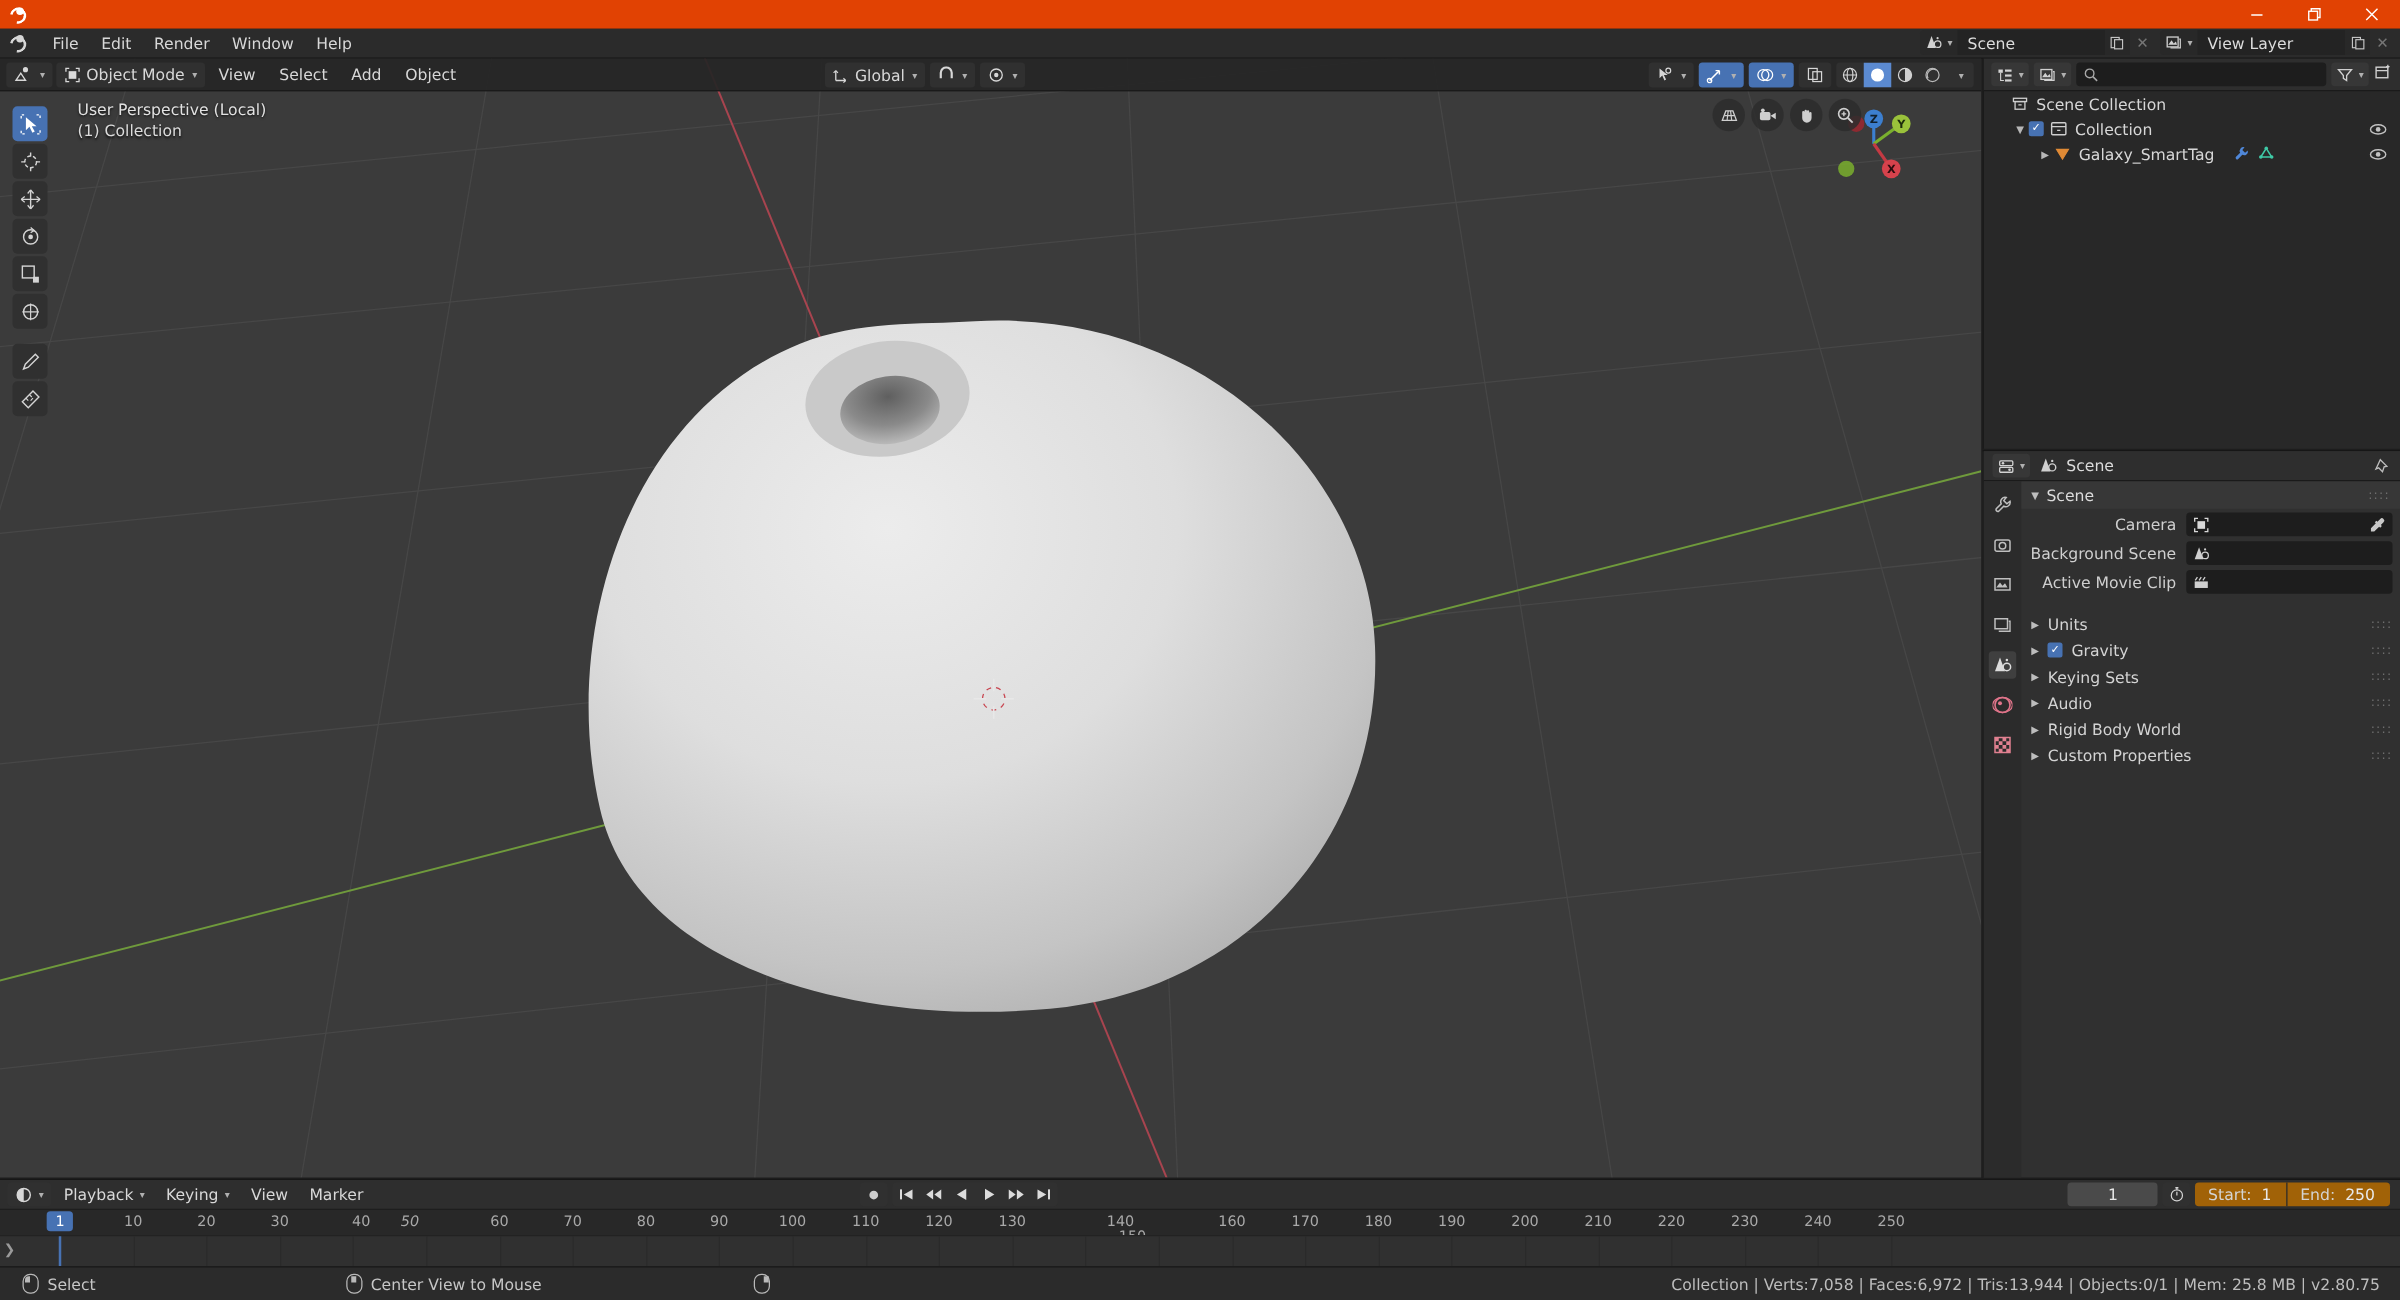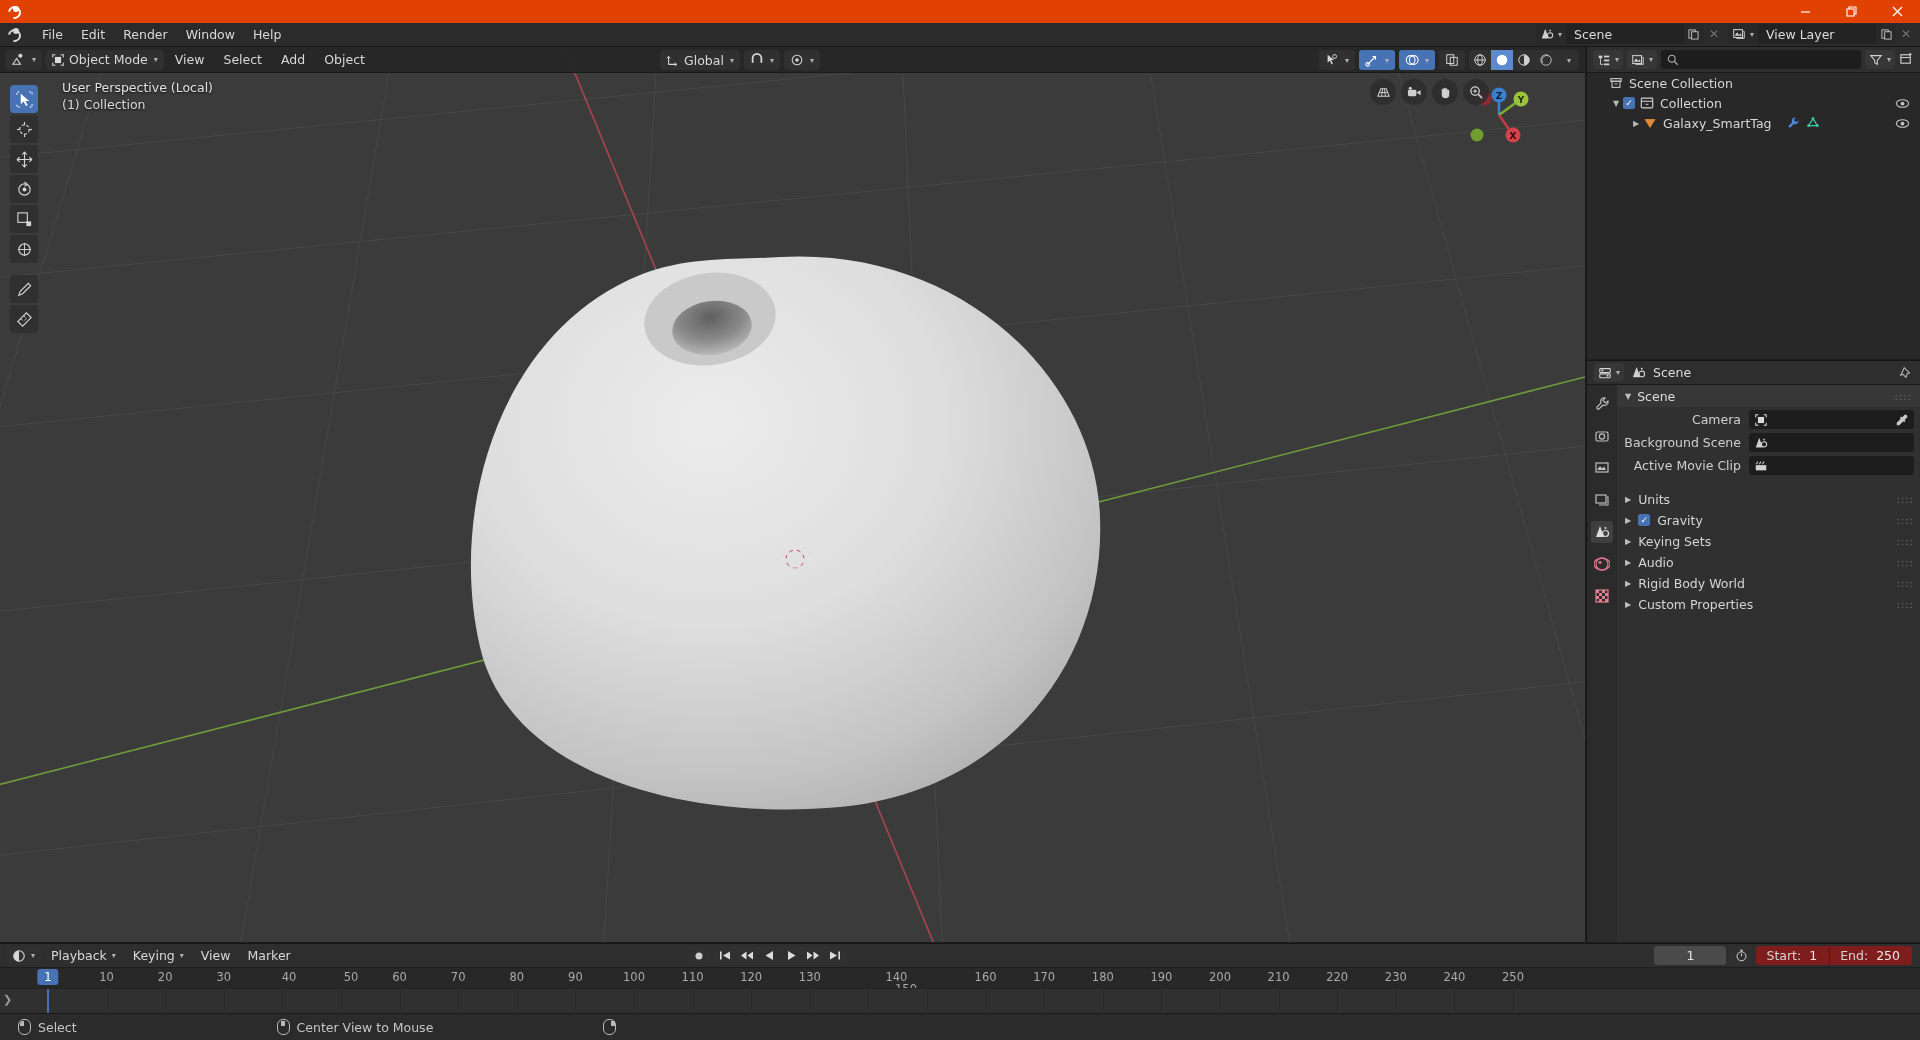--- a/index.html
+++ b/index.html
@@ -194,21 +194,21 @@
   .tl-pill{ display:flex; align-items:center; background:#303030; border-radius:3px; height:19px; padding:0 6px;
             font-size:12.5px; color:#d8d8d8; gap:3px;}
   .tl-playback{ position:absolute; left:688px; top:2px; display:flex; align-items:center; gap:4px;}
   .tl-rec{ width:22px; height:19px; background:#303030; border-radius:3px; display:flex;
            align-items:center; justify-content:center;}
   .tl-transport{ display:flex; background:#303030; border-radius:3px; overflow:hidden; height:19px; }
   .tl-transport div{ width:22px; height:19px; display:flex; align-items:center; justify-content:center; color:#dcdcdc; font-size:10px;}
   .tl-right{ position:absolute; right:8px; top:2px; display:flex; align-items:center; gap:4px;}
   .frame-field{ width:72px; height:19px; background:#4a4a4a; border-radius:3px; display:flex;
                 align-items:center; justify-content:center; font-size:12.5px; color:#e6e6e6;}
-  .se-group{ display:flex; align-items:center; background:#7f1d1d; border-radius:3px; height:19px; }
+  .se-group{ display:flex; align-items:center; background:#a16207; border-radius:3px; height:19px; }
   .se-group .lbl{ padding:0 6px 0 10px; font-size:12.5px; color:#d4d4d4;}
   .se-group .val{ padding:0 12px 0 2px; font-size:12.5px; color:#e8e8e8;}
   .se-div{ width:1px; height:19px; background:#2a2a2a; }
   .tl-ruler{ position:relative; height:20px; background:#282828; }
   .tick{ position:absolute; top:2px; font-size:11.5px; color:#a9a9a9; transform:translateX(-50%); }
   .cframe{
     position:absolute; top:1px; left:48px; transform:translateX(-50%);
     background:#4772b3; color:#fff; font-size:11.5px; border-radius:3px; padding:1px 7px;
   }
   .tl-body{ position:relative; height:25px; background:#303030; border-top:1px solid #222;}
@@ -911,21 +911,21 @@
         </div>
       </div>
     </div>
 
     <div class="tl-ruler" id="tl-ruler">
       <div class="cframe">1</div>
     <div class="tick" style="left: 106.6px;">10</div>
         <div class="tick" style="left: 165.2px;">20</div>
         <div class="tick" style="left: 223.8px;">30</div>
         <div class="tick" style="left: 289px;">40</div>
-        <div class="tick" style="left: 351px;">50</div>
+        <div class="tick" style="left: 328px; font-style: italic;">50</div>
         <div class="tick" style="left: 399.6px;">60</div>
         <div class="tick" style="left: 458.2px;">70</div>
         <div class="tick" style="left: 516.8px;">80</div>
         <div class="tick" style="left: 575.4px;">90</div>
         <div class="tick" style="left: 634px;">100</div>
         <div class="tick" style="left: 692.6px;">110</div>
         <div class="tick" style="left: 751.2px;">120</div>
         <div class="tick" style="left: 809.8px;">130</div>
         <div class="tick" style="left: 868.4px; margin-left: 28px;">140</div>
         <div class="tick" style="left: 906px; margin-top: 12px;">150</div>
@@ -982,15 +982,16 @@
       <span class="mouse-ic mouse-m">
           <i></i>
         </span>
       <span>Center View to Mouse</span>
     </div>
     <div class="sb-item" style="margin-left:170px">
       <span class="mouse-ic">
           <i style="right:0.5px;left:auto"></i>
         </span>
     </div>
+    <div class="sb-right">Collection | Verts:7,058 | Faces:6,972 | Tris:13,944 | Objects:0/1 | Mem: 25.8 MB | v2.80.75</div>
   </div>
 
 </div>
 
 </body></html>

